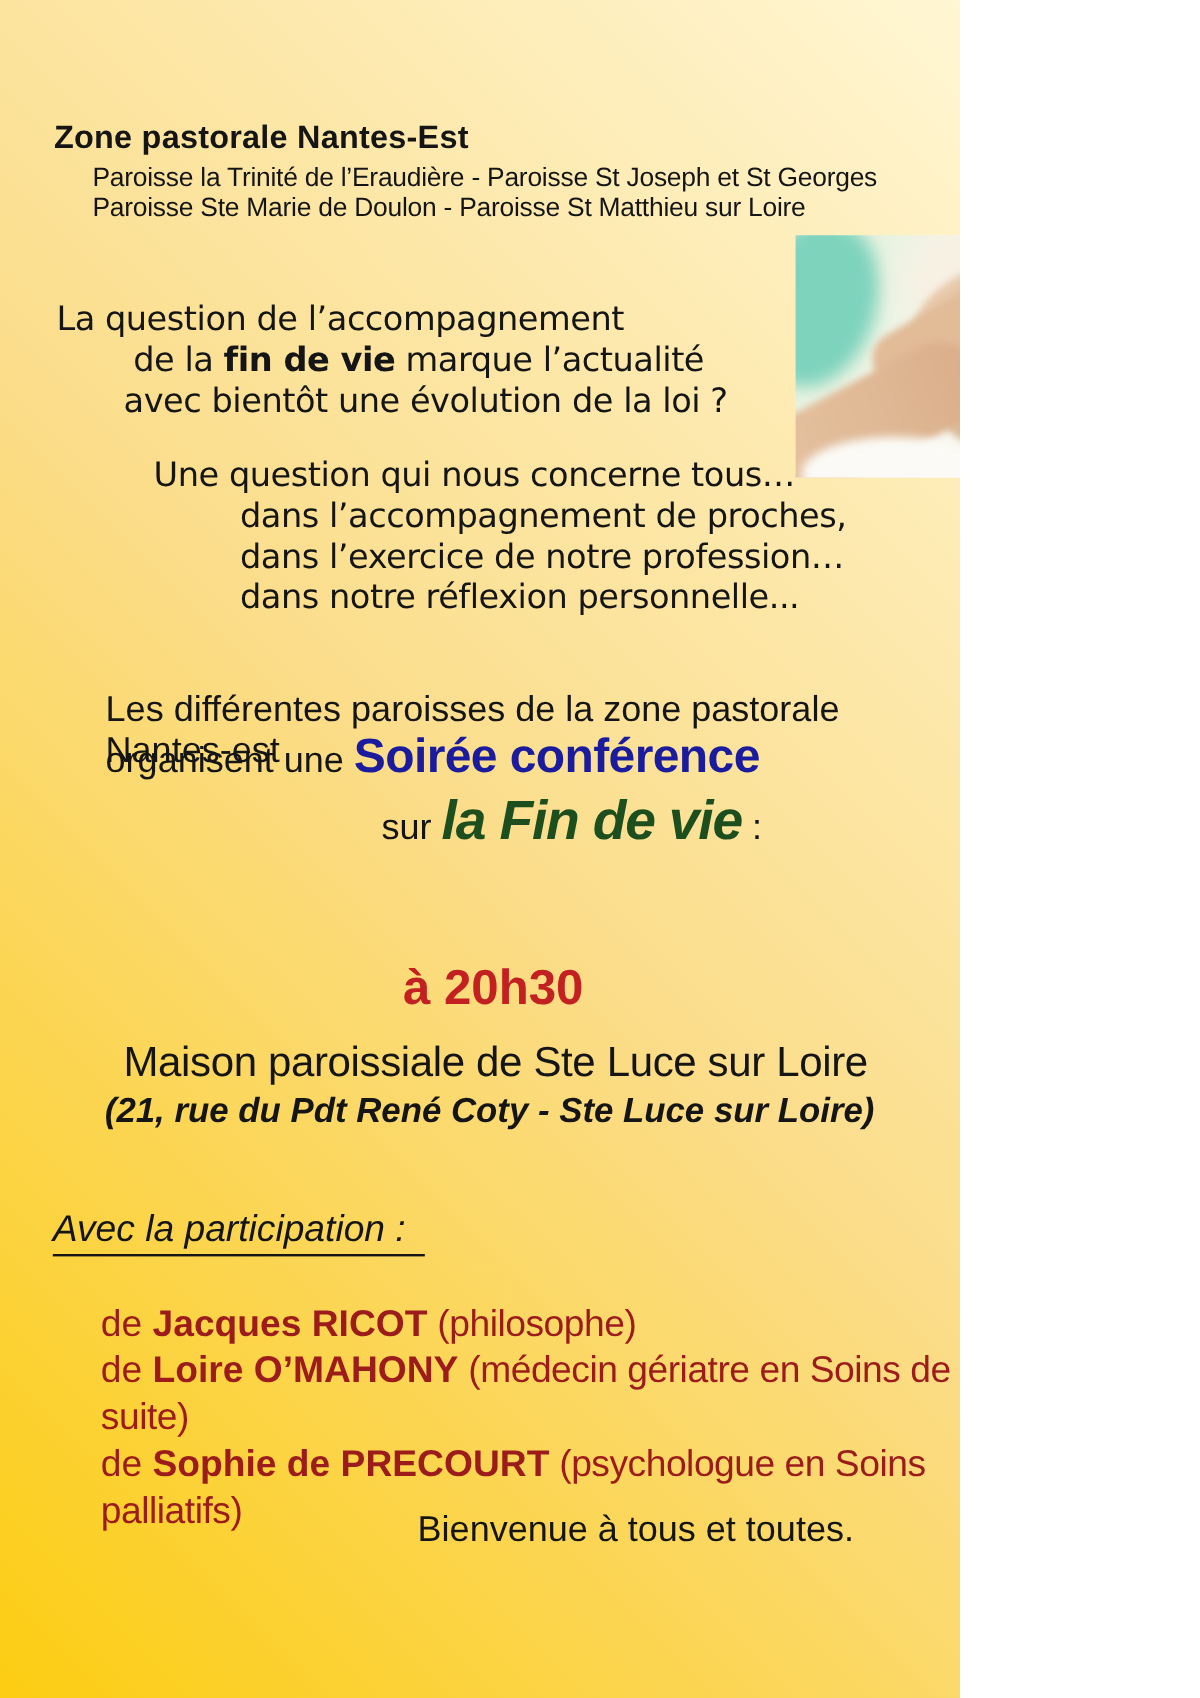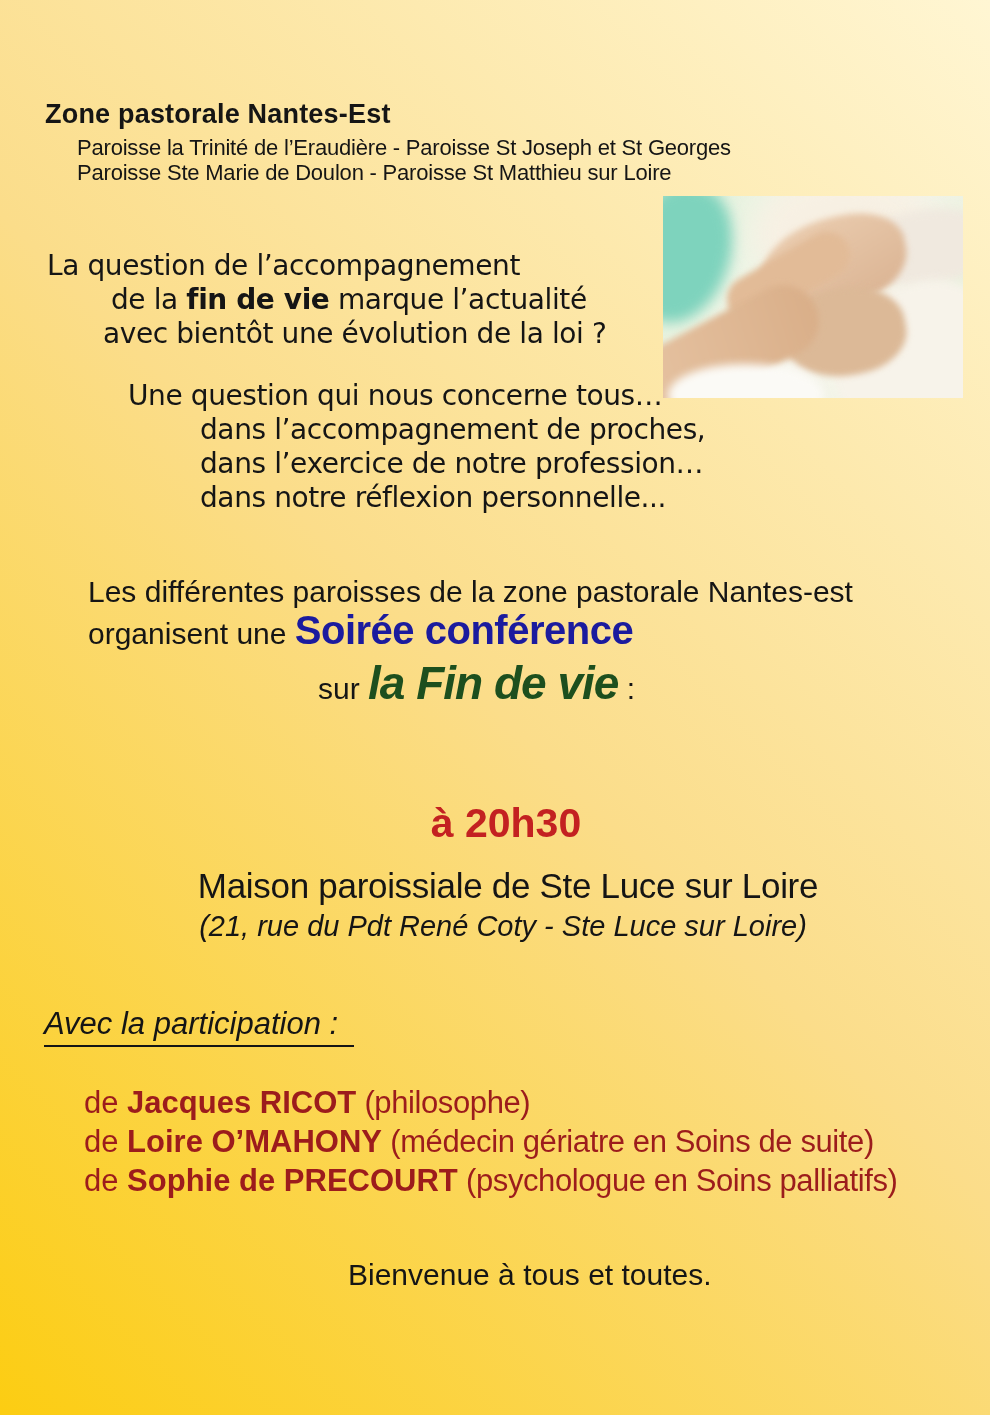--- a/index.html
+++ b/index.html
@@ -13,21 +13,21 @@
     --bg-to:#fff6d3;
   }
   html,body{margin:0;padding:0;}
   body{
     width:1000px;height:1415px;
     font-family:"Liberation Sans",sans-serif;
     color:var(--ink);
     overflow:hidden;
   }
   .page{
-    position:relative;width:990px;height:1415px;
+    position:relative;width:800px;height:1415px;
     background:linear-gradient(45deg,var(--bg-from) 0%,var(--bg-mid) 50%,var(--bg-to) 100%);
     overflow:hidden;
   }
   .abs{position:absolute;}
 
   .title{left:45px;top:99px;font-size:27px;font-weight:bold;letter-spacing:.2px;}
   .parish{left:77px;font-size:22px;letter-spacing:-.2px;}
   .parish1{top:135px;}
   .parish2{top:160px;}
 
@@ -56,21 +56,21 @@
 
   .announce1{left:88px;top:575px;font-size:30px;}
   .announce2{left:88px;top:608px;font-size:30px;}
   .big-blue{font-size:40px;font-weight:bold;color:var(--accent-blue);letter-spacing:-.5px;}
   .announce3{left:318px;top:656px;font-size:30px;}
   .big-green{font-size:46px;font-weight:bold;font-style:italic;color:var(--accent-green);letter-spacing:-1px;}
 
   .date1{left:0;right:0;top:750px;text-align:center;font-size:41px;font-weight:bold;color:var(--accent-red);padding-left:22px;}
   .date2{left:0;right:0;top:800px;text-align:center;font-size:41px;font-weight:bold;color:var(--accent-red);padding-left:22px;}
   .venue{left:0;right:0;top:866px;text-align:center;font-size:35px;padding-left:26px;letter-spacing:-.3px;}
-  .addr{left:0;right:0;top:910px;text-align:center;font-size:29px;font-style:italic;padding-left:16px;}
+  .addr{left:0;right:0;top:910px;text-align:center;font-size:29px;font-style:italic;padding-left:16px;font-weight:bold;}
 
   .part-head{left:44px;top:1006px;font-size:31px;font-style:italic;}
   .part-head .ul{display:inline-block;border-bottom:2px solid var(--ink);padding-right:16px;padding-bottom:3px;}
   .participants{left:84px;top:1083px;font-size:31px;line-height:39px;color:var(--accent-maroon);}
   .participants b{font-weight:bold;}
   .participants .role{letter-spacing:-.4px;}
 
   .footer{left:348px;top:1258px;font-size:30px;}
 </style>
 </head>

